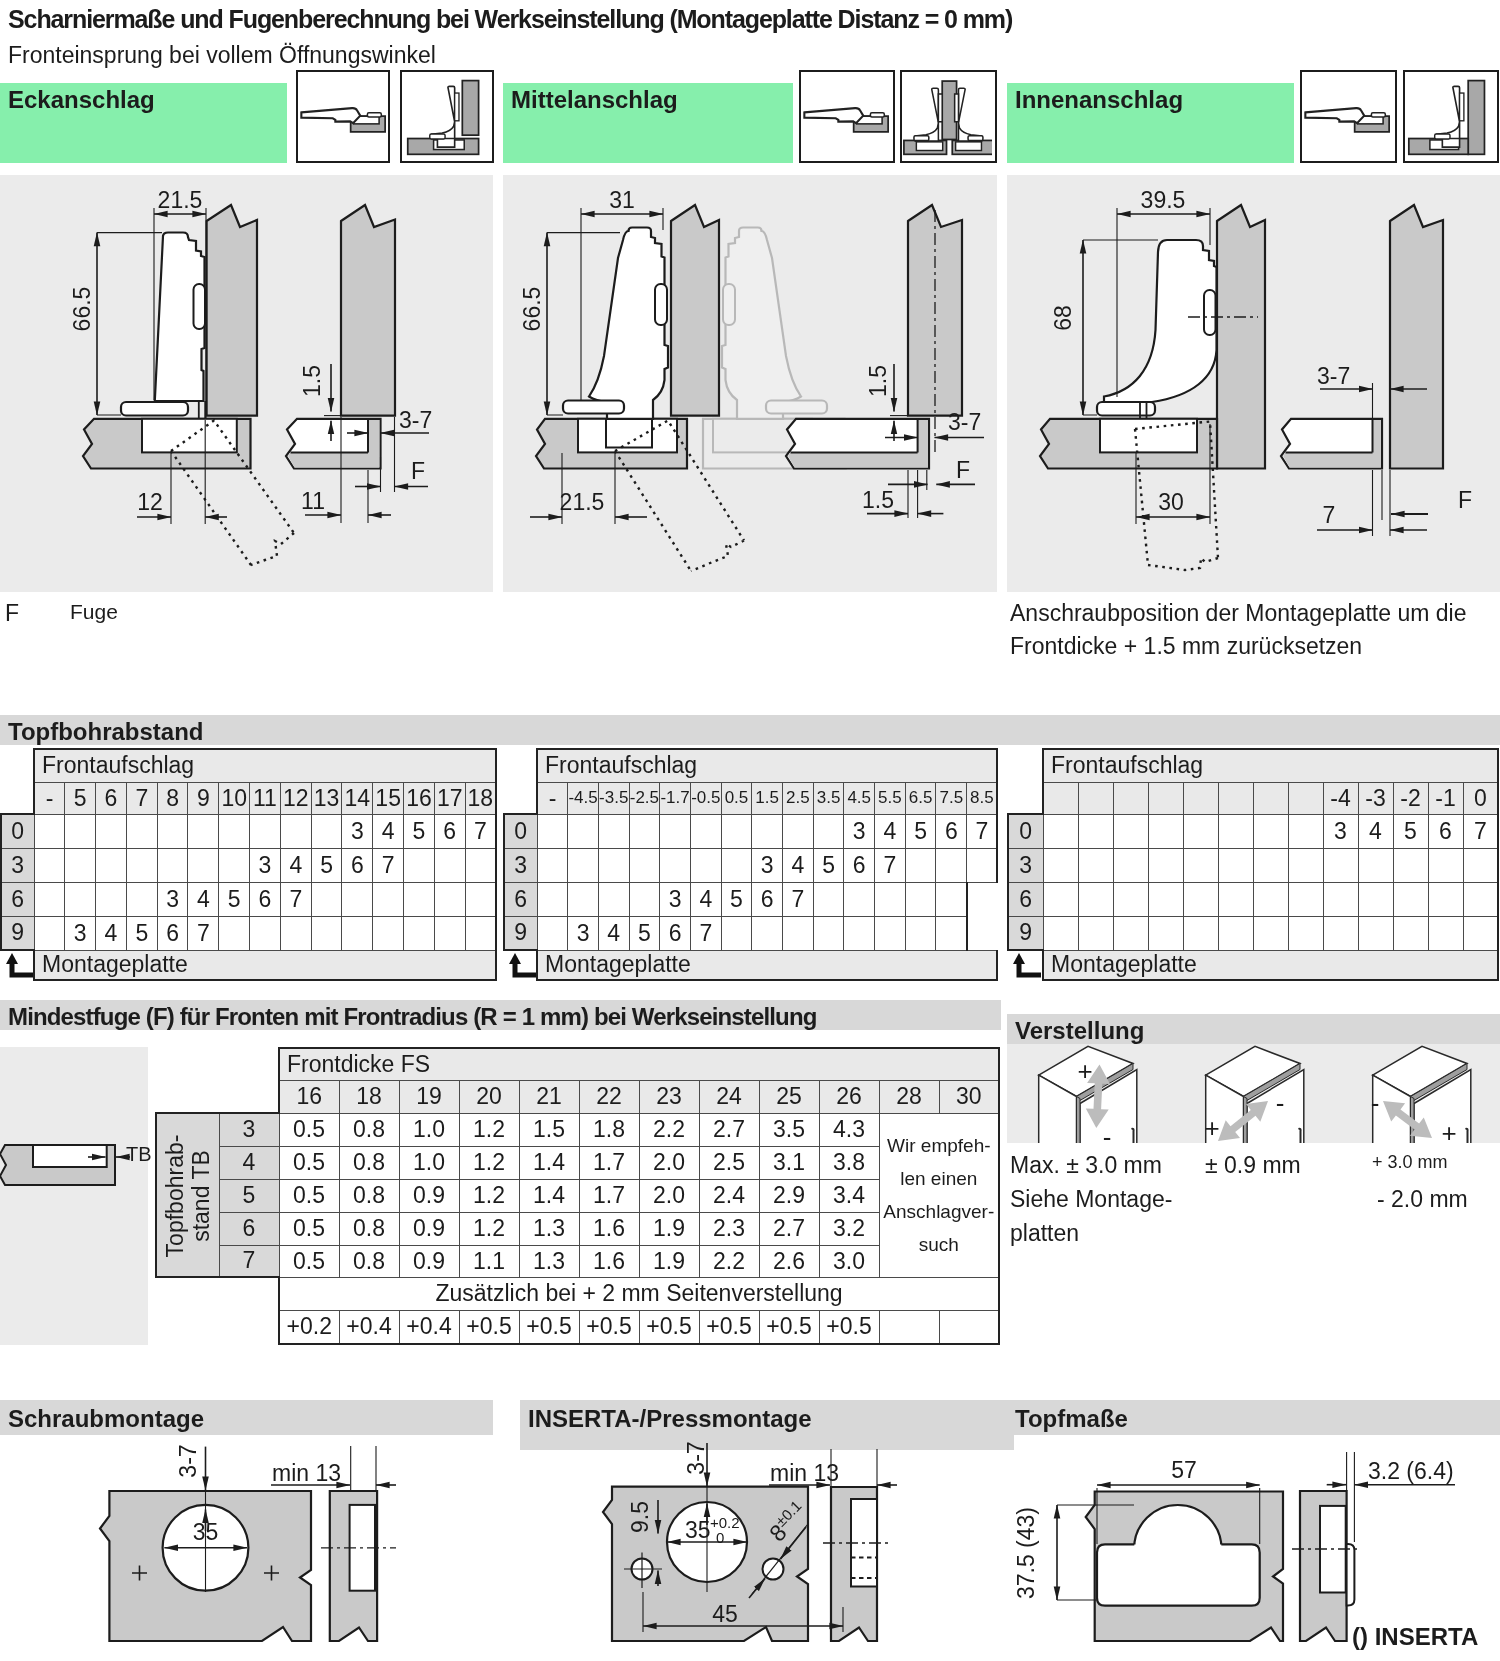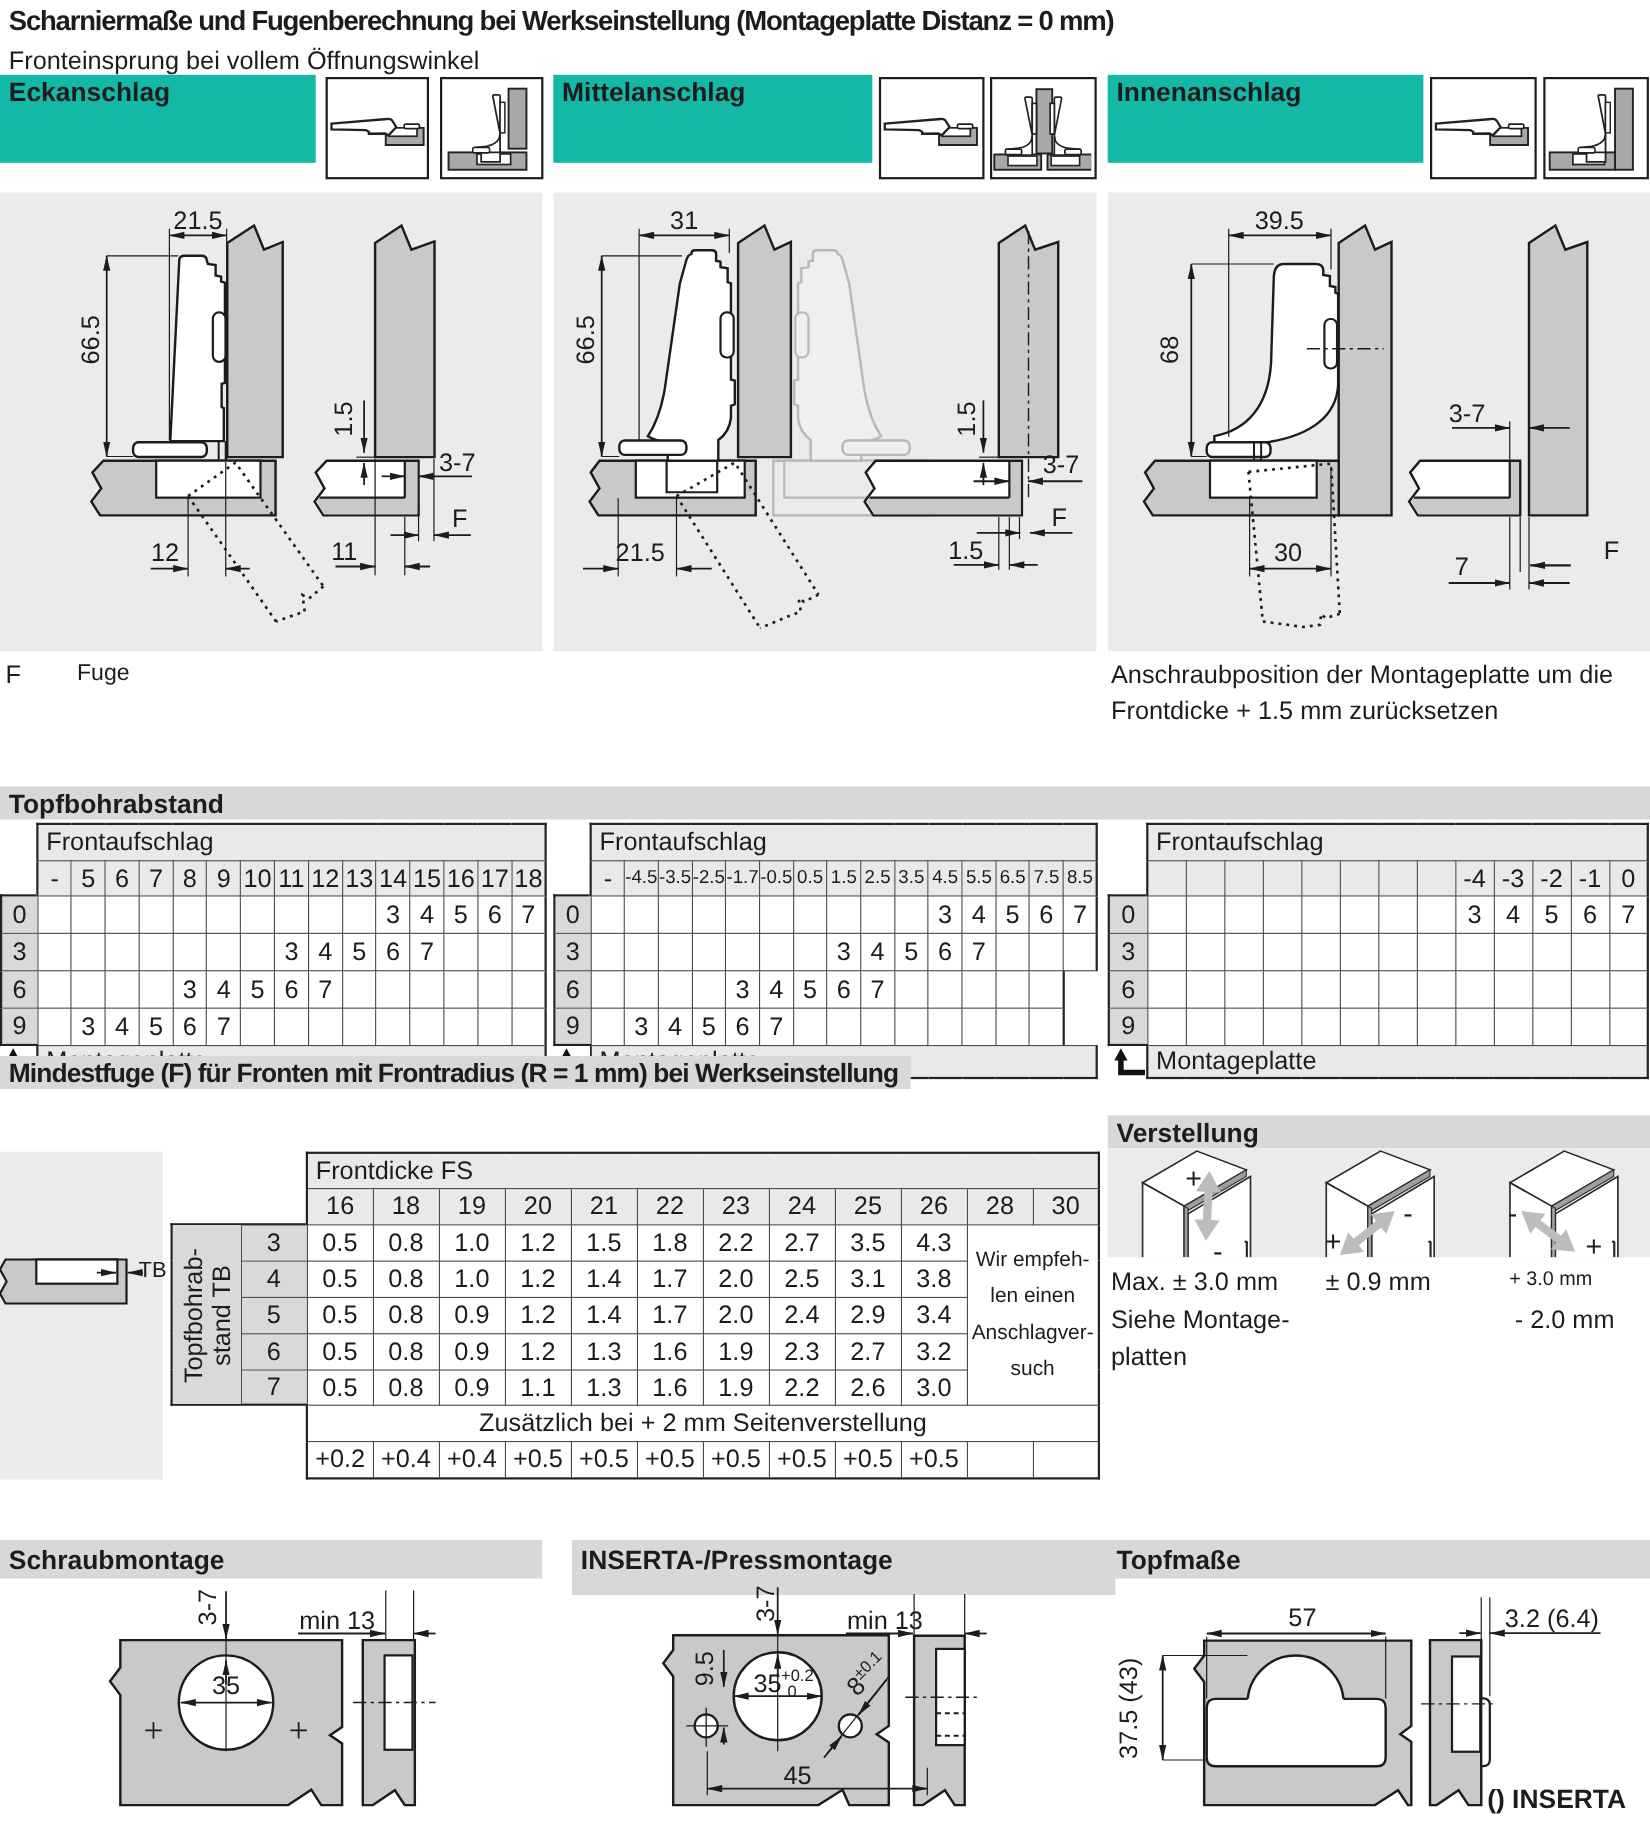--- a/index.html
+++ b/index.html
@@ -1,18 +1,18 @@
 <!DOCTYPE html>
 <html><head><meta charset="utf-8">
 <style>
 html,body{margin:0;padding:0}
 body{width:1500px;height:1661px;position:relative;font-family:"Liberation Sans",sans-serif;background:#fff;color:#1c1c1c;overflow:hidden}
 .abs{position:absolute}
 .bar{position:absolute;background:#d8d8d8;font-weight:bold;font-size:24px;box-sizing:border-box;padding:3px 0 0 8px;height:30px}
-.colhdr{position:absolute;background:#14b8a6;font-weight:bold;font-size:24px;box-sizing:border-box;padding:3px 0 0 8px;top:68px;height:80px}
+.colhdr{position:absolute;background:#86efac;font-weight:bold;font-size:24px;box-sizing:border-box;padding:3px 0 0 8px;top:83px;height:80px}
 .ibox{position:absolute;top:70px;height:93px;background:#fff;border:2px solid #1c1c1c;box-sizing:border-box}
 .t{position:absolute;white-space:nowrap}
 table{border-collapse:collapse;table-layout:fixed;position:absolute}
 td{border:1px solid #4a4a4a;padding:0;font-size:23px;text-align:center;vertical-align:middle;overflow:hidden}
 .sm{font-size:17px}
 td.nb{border:none;background:#fff}
 .hl{background:#e9e9e9}
 .hd{background:#d9d9d9}
 .lbl{font-size:23px;text-align:left;padding-left:7px}
 .ot{border-top:2px solid #222}.ob{border-bottom:2px solid #222}.ol{border-left:2px solid #222}.or{border-right:2px solid #222}
@@ -609,21 +609,21 @@
           <svg width="32" height="28" style="position:absolute;left:1px;top:0px">
             <path d="M32,24 H10 V12" fill="none" stroke="#111" stroke-width="5"></path>
             <path d="M10,2 L4,13 H16 Z" fill="#111"></path>
           </svg>
         </td>
         <td colspan="13" class="hl lbl ol or ob" style="font-size:23px">Montageplatte</td>
       </tr>
 </tbody>
   </table>
 
-<div class="bar" style="left:0;top:960px;width:828px;letter-spacing:-0.85px">Mindestfuge (F) für Fronten mit Frontradius (R = 1 mm) bei Werkseinstellung</div>
+<div class="bar" style="left:0;top:1000px;width:1001px;letter-spacing:-0.85px">Mindestfuge (F) für Fronten mit Frontradius (R = 1 mm) bei Werkseinstellung</div>
 <div class="bar" style="left:1007px;top:1014px;width:493px">Verstellung</div>
 
 <div class="abs" style="left:0;top:1047px;width:148px;height:298px;background:#ebebeb"></div>
 <svg class="abs" style="left:0;top:1130px" width="155" height="80" viewBox="0 1130 155 80" fill="none">
 <path d="M5,1145 H115 V1185 H5 L0,1176 L6,1165 L0,1154 Z" fill="#c9c9c9" stroke="#1c1c1c" stroke-width="2"></path>
 <rect x="33" y="1145" width="73.7" height="22" fill="#fff" stroke="#1c1c1c" stroke-width="2"></rect>
 <g stroke="#1c1c1c" stroke-width="1.6">
 <path d="M88,1157 H105.5" marker-end="url(#ar)"></path>
 <path d="M116,1157 H130" marker-start="url(#al)"></path>
 </g>

